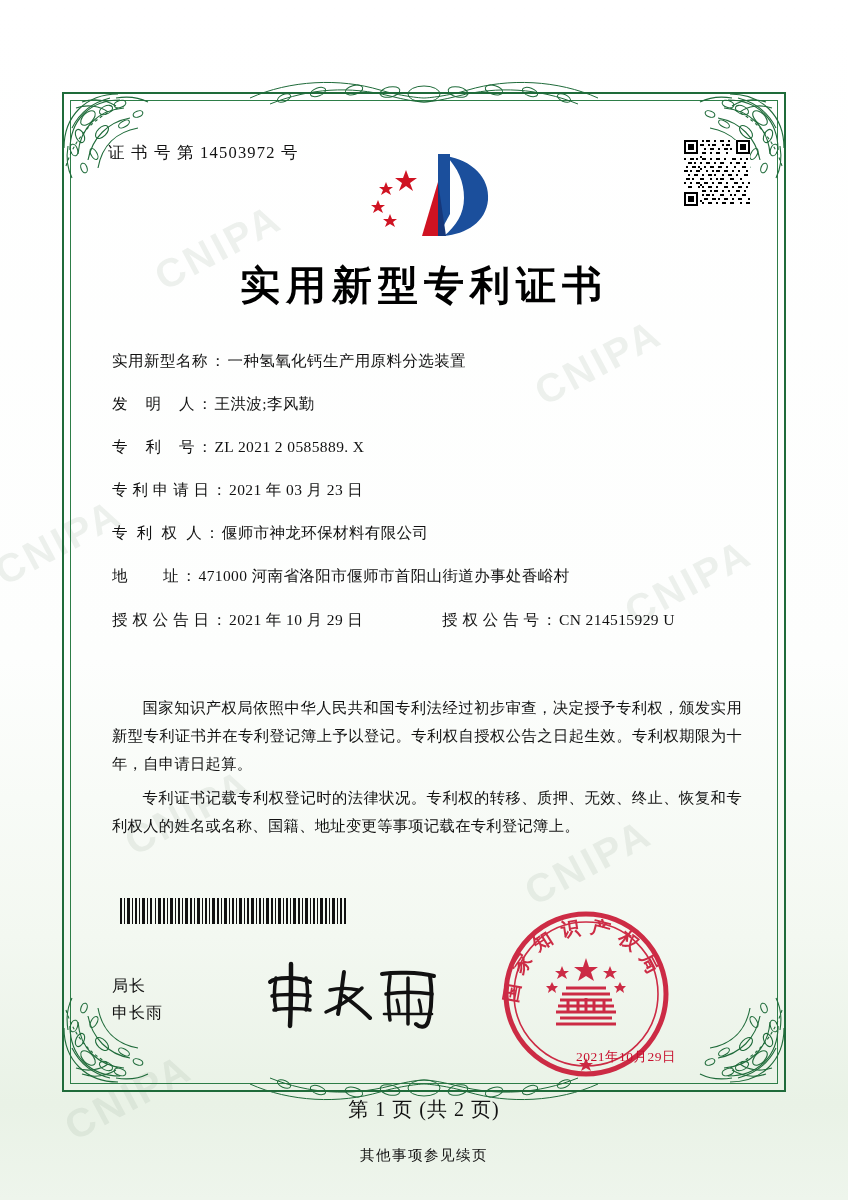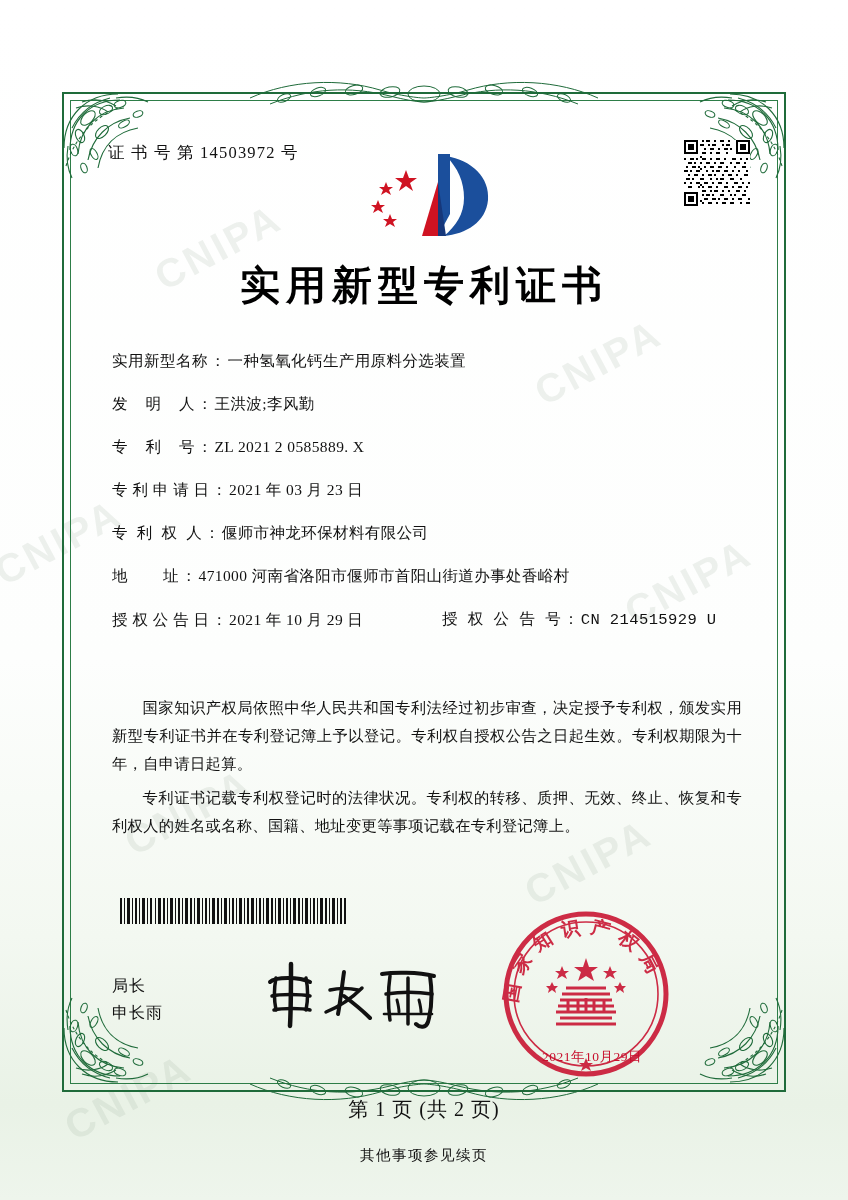--- a/index.html
+++ b/index.html
@@ -141,21 +141,21 @@
     letter-spacing: 0.5px;
   }
   .field-sep { flex: 0 0 auto; padding: 0 2px; }
   .field-value {
     flex: 1 1 auto;
     color: #111;
     letter-spacing: 0.4px;
   }
   .inline-row { display: flex; align-items: flex-end; }
   .inline-left { flex: 0 0 330px; display: flex; align-items: baseline; }
-  .inline-right { flex: 1 1 auto; display: flex; align-items: baseline; font-family: Liberation Mono, monospace; }
+  .inline-right { flex: 1 1 auto; display: flex; align-items: baseline; }
 
   
   #body-text {
     position: absolute;
     left: 112px;
     top: 694px;
     width: 638px;
     font-size: 15.3px;
     line-height: 28px;
     text-align: justify;
@@ -200,21 +200,21 @@
     left: 500px;
     top: 908px;
     width: 172px;
     height: 172px;
   }
   #seal-date {
     position: absolute;
     left: 508px;
     top: 1048px;
     width: 168px;
-    text-align: center;
+    text-align: right;
     font-size: 13.5px;
     color: #c8102e;
     letter-spacing: 0.5px;
   }
 
   
   #page-footer {
     position: absolute;
     left: 0;
     right: 0;

